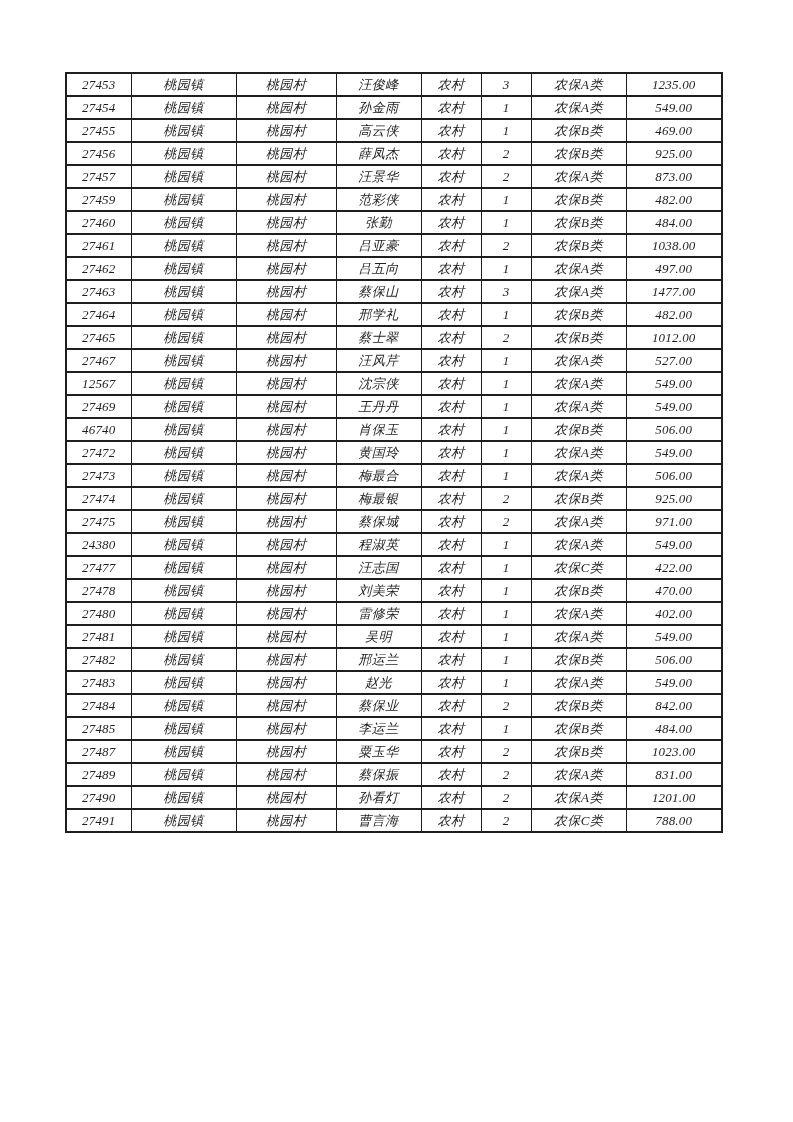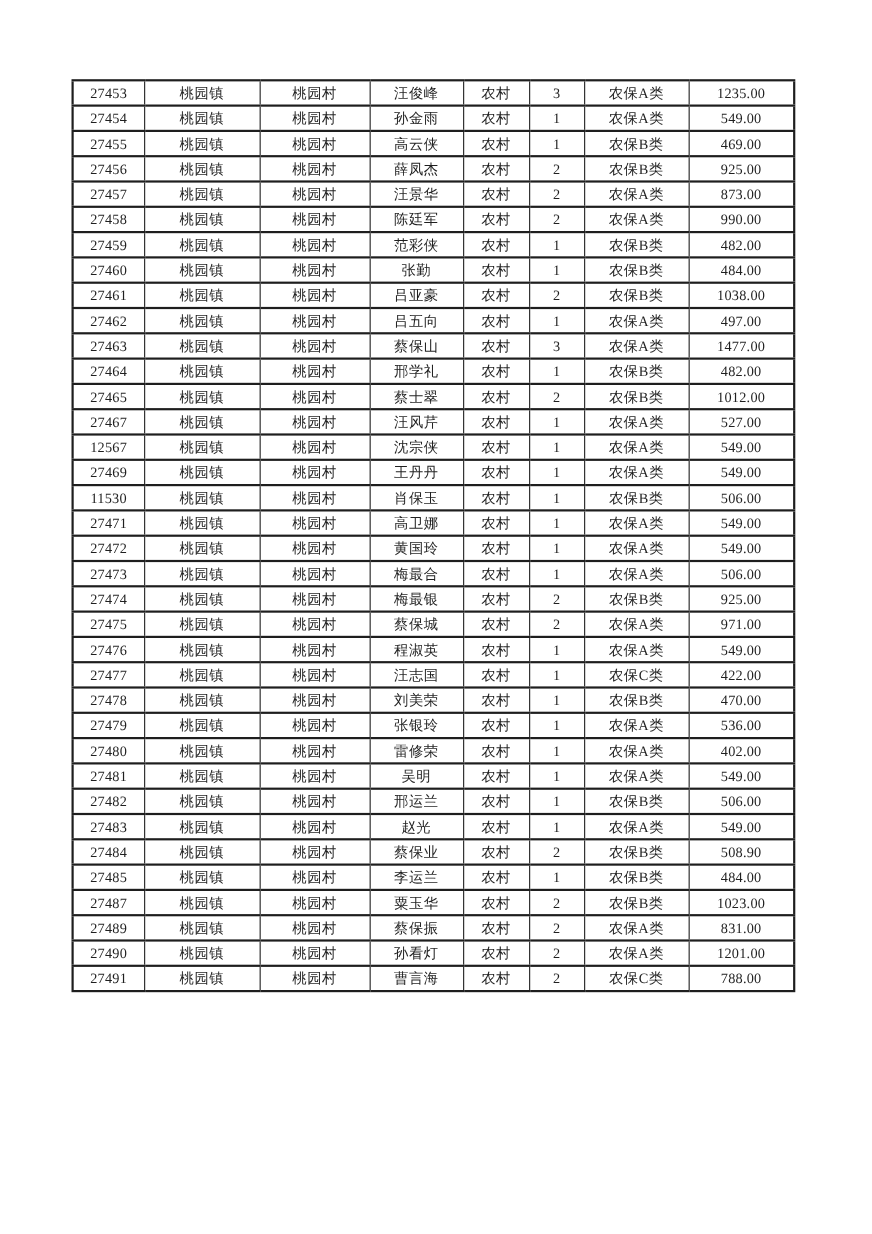--- a/index.html
+++ b/index.html
@@ -15,20 +15,21 @@
   }
   .sheet {
     position: relative;
     width: 793px;
     height: 1122px;
     background: var(--page-bg);
     margin: 0 auto;
     overflow: hidden;
     font-family: "Liberation Serif", "DejaVu Serif", serif;
     color: var(--text-color);
+    font-style: italic;
   }
   table.data-table {
     position: absolute;
     left: 65px;
     top: 72px;
     width: 656px;
     border-collapse: collapse;
     table-layout: fixed;
     border: 2px solid var(--border-color);
   }
@@ -111,30 +112,20 @@
           <td class="num">27457</td>
           <td>桃园镇</td>
           <td>桃园村</td>
           <td>汪景华</td>
           <td>农村</td>
           <td class="num">2</td>
           <td>农保A类</td>
           <td class="num">873.00</td>
         </tr>
         <tr>
-          <td class="num">27458</td>
-          <td>桃园镇</td>
-          <td>桃园村</td>
-          <td>陈廷军</td>
-          <td>农村</td>
-          <td class="num">2</td>
-          <td>农保A类</td>
-          <td class="num">990.00</td>
-        </tr>
-        <tr>
           <td class="num">27459</td>
           <td>桃园镇</td>
           <td>桃园村</td>
           <td>范彩侠</td>
           <td>农村</td>
           <td class="num">1</td>
           <td>农保B类</td>
           <td class="num">482.00</td>
         </tr>
         <tr>
@@ -221,40 +212,30 @@
           <td class="num">27469</td>
           <td>桃园镇</td>
           <td>桃园村</td>
           <td>王丹丹</td>
           <td>农村</td>
           <td class="num">1</td>
           <td>农保A类</td>
           <td class="num">549.00</td>
         </tr>
         <tr>
-          <td class="num">11530</td>
+          <td class="num">46740</td>
           <td>桃园镇</td>
           <td>桃园村</td>
           <td>肖保玉</td>
           <td>农村</td>
           <td class="num">1</td>
           <td>农保B类</td>
           <td class="num">506.00</td>
         </tr>
         <tr>
-          <td class="num">27471</td>
-          <td>桃园镇</td>
-          <td>桃园村</td>
-          <td>高卫娜</td>
-          <td>农村</td>
-          <td class="num">1</td>
-          <td>农保A类</td>
-          <td class="num">549.00</td>
-        </tr>
-        <tr>
           <td class="num">27472</td>
           <td>桃园镇</td>
           <td>桃园村</td>
           <td>黄国玲</td>
           <td>农村</td>
           <td class="num">1</td>
           <td>农保A类</td>
           <td class="num">549.00</td>
         </tr>
         <tr>
@@ -281,21 +262,21 @@
           <td class="num">27475</td>
           <td>桃园镇</td>
           <td>桃园村</td>
           <td>蔡保城</td>
           <td>农村</td>
           <td class="num">2</td>
           <td>农保A类</td>
           <td class="num">971.00</td>
         </tr>
         <tr>
-          <td class="num">27476</td>
+          <td class="num">24380</td>
           <td>桃园镇</td>
           <td>桃园村</td>
           <td>程淑英</td>
           <td>农村</td>
           <td class="num">1</td>
           <td>农保A类</td>
           <td class="num">549.00</td>
         </tr>
         <tr>
           <td class="num">27477</td>
@@ -311,30 +292,20 @@
           <td class="num">27478</td>
           <td>桃园镇</td>
           <td>桃园村</td>
           <td>刘美荣</td>
           <td>农村</td>
           <td class="num">1</td>
           <td>农保B类</td>
           <td class="num">470.00</td>
         </tr>
         <tr>
-          <td class="num">27479</td>
-          <td>桃园镇</td>
-          <td>桃园村</td>
-          <td>张银玲</td>
-          <td>农村</td>
-          <td class="num">1</td>
-          <td>农保A类</td>
-          <td class="num">536.00</td>
-        </tr>
-        <tr>
           <td class="num">27480</td>
           <td>桃园镇</td>
           <td>桃园村</td>
           <td>雷修荣</td>
           <td>农村</td>
           <td class="num">1</td>
           <td>农保A类</td>
           <td class="num">402.00</td>
         </tr>
         <tr>
@@ -368,21 +339,21 @@
           <td class="num">549.00</td>
         </tr>
         <tr>
           <td class="num">27484</td>
           <td>桃园镇</td>
           <td>桃园村</td>
           <td>蔡保业</td>
           <td>农村</td>
           <td class="num">2</td>
           <td>农保B类</td>
-          <td class="num">508.90</td>
+          <td class="num">842.00</td>
         </tr>
         <tr>
           <td class="num">27485</td>
           <td>桃园镇</td>
           <td>桃园村</td>
           <td>李运兰</td>
           <td>农村</td>
           <td class="num">1</td>
           <td>农保B类</td>
           <td class="num">484.00</td>

